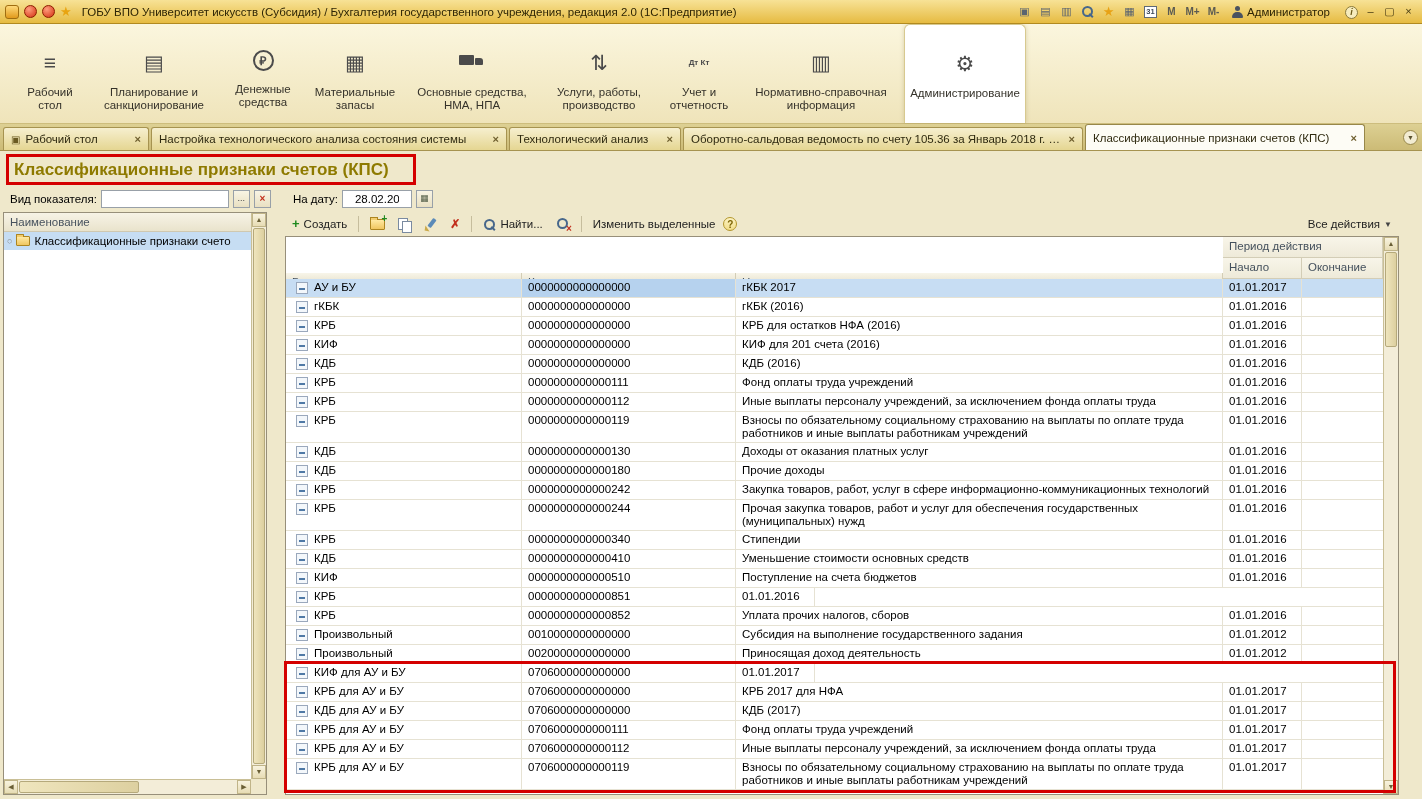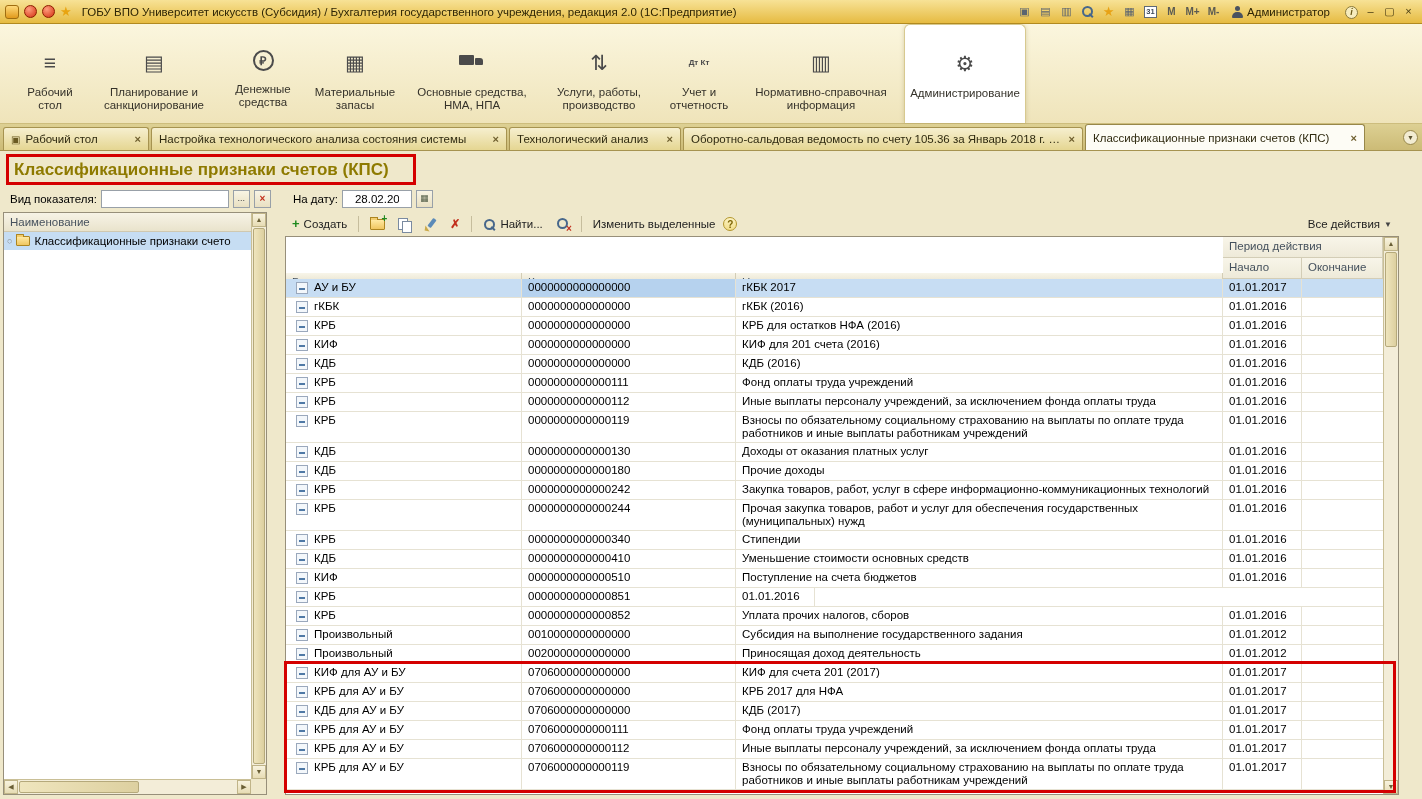--- a/index.html
+++ b/index.html
@@ -555,21 +555,20 @@
           <div class="cell c-name">Приносящая доход деятельность</div>
           <div class="cell c-start">01.01.2012</div>
           <div class="cell c-end"></div>
         </div>
         <div class="row">
           <div class="cell c-vid">
             <span class="elem-ic"></span>
             <span>КИФ для АУ и БУ</span>
           </div>
           <div class="cell c-kod">0706000000000000</div>
-          <div class="cell c-name">КИФ для счета 201 (2017)</div>
           <div class="cell c-start">01.01.2017</div>
           <div class="cell c-end"></div>
         </div>
         <div class="row">
           <div class="cell c-vid">
             <span class="elem-ic"></span>
             <span>КРБ для АУ и БУ</span>
           </div>
           <div class="cell c-kod">0706000000000000</div>
           <div class="cell c-name">КРБ 2017 для НФА</div>

